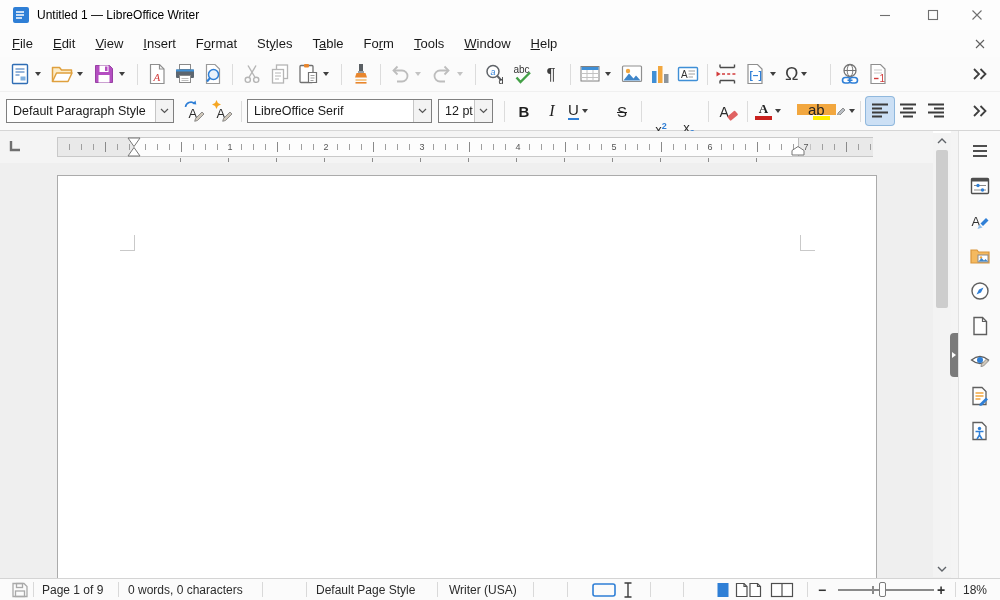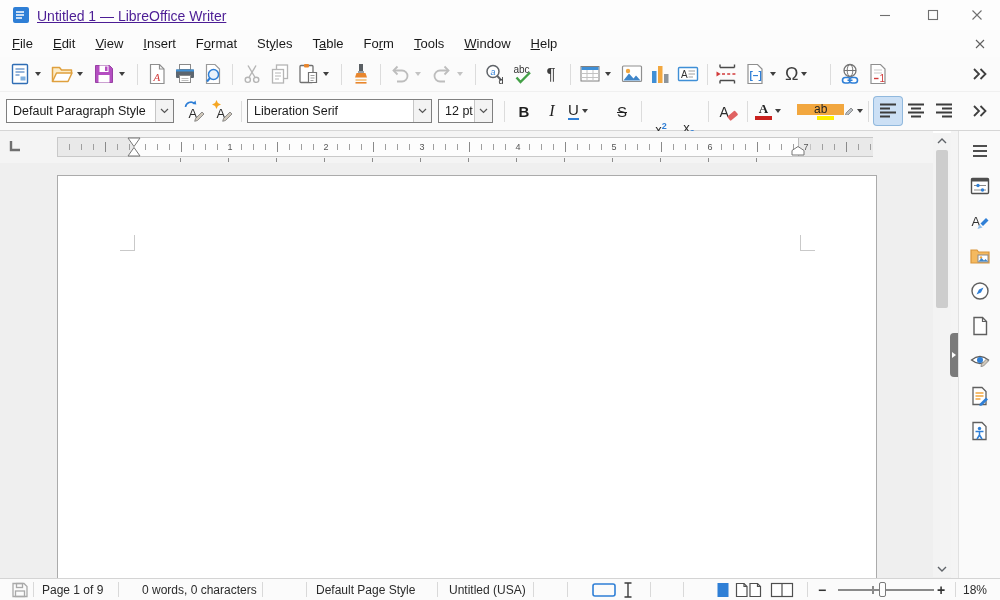--- a/index.html
+++ b/index.html
@@ -3,21 +3,21 @@
 <meta charset="utf-8">
 <style>
   html,body{margin:0;padding:0;background:#ddd;}
   #app{position:relative;width:1000px;height:600px;background:#fff;
        font-family:"Liberation Sans",sans-serif;overflow:hidden;
        box-shadow:inset 0 0 0 1px #a9a9a9;}
   svg{display:block}
   
   .titlebar{position:absolute;left:0;top:0;width:1000px;height:30px;background:#fdfdfd;}
   .titleicon{position:absolute;left:12px;top:6px;}
-  .titletext{position:absolute;left:37px;top:8px;font-size:14px;color:#4c1d95;text-decoration:underline;}
+  .titletext{position:absolute;left:37px;top:8px;font-size:12px;color:#000000;}
   .winbtn{position:absolute;top:0;width:30px;height:30px;display:flex;align-items:center;justify-content:center;}
   
   .menubar{position:absolute;left:0;top:30px;width:1000px;height:27px;background:#fcfcfc;
            display:flex;align-items:center;padding-left:2px;box-sizing:border-box;font-size:13px;color:#1a1a1a;}
   .mitem{padding:3px 8px;margin:8px 2px;border-radius:2px;}
   .mitem u{text-decoration:underline;}
   .menuclose{margin-left:auto;margin-right:10px;width:20px;height:20px;display:flex;align-items:center;justify-content:center;}
   
   .toolbar{position:absolute;left:0;width:1000px;background:#fbfbfb;display:flex;align-items:center;
            padding:0 6px;box-sizing:border-box;}
@@ -35,21 +35,21 @@
   .fgB{font-weight:700;}
   .fgI{font-family:"Liberation Serif",serif;font-style:italic;font-size:16px;}
   .fgU{border-bottom:2px solid #2f7fd6;padding-bottom:1px;}
   .fgS{text-decoration:line-through;}
   .scr{font-size:13px;color:#2a2a2a;line-height:1;margin-top:36px;}
   .scr .s2{font-size:9px;color:#2f7fd6;font-weight:700;}
   .colbtn{display:flex;flex-direction:column;align-items:center;}
   .colA{font-size:13px;line-height:13px;font-weight:600;font-family:"Liberation Serif",serif;color:#222;}
   .colbar{width:17px;height:4px;display:block;margin-top:1px;}
   .hltop{display:flex;align-items:flex-end;height:13px;}
-  .hlab{font-size:12px;line-height:11px;background:#f2a73f;color:#222;padding:0 17px;text-align:right;}
+  .hlab{font-size:15px;line-height:11px;background:#f2a73f;color:#222;padding:0 11px;text-align:right;}
   .active{background:#cce0f5;box-shadow:0 0 0 1px #90b8dd;}
   
   .combo{display:flex;align-items:center;height:24px;border:1px solid #7f7f7f;background:#fff;
          font-size:12.5px;color:#1a1a1a;box-sizing:border-box;flex:0 0 auto;margin-right:6px;}
   .combo .val{flex:1;padding:0 6px;white-space:nowrap;overflow:hidden;}
   .combo .dd{width:18px;height:100%;display:flex;align-items:center;justify-content:center;
              background:#f3f3f3;border-left:1px solid #c6c6c6;box-sizing:border-box;}
   
   .rulerband{position:absolute;left:0;top:131px;width:933px;height:32px;background:#f4f4f4;}
   .tabsel{position:absolute;left:8px;top:8px;}
@@ -359,21 +359,21 @@
     </span>
     <span class="tbtn">
       <svg width="24" height="24" viewBox="0 0 24 24">
         <path d="M6.5 1l1.4 3.1L11 5.5 7.9 6.9 6.5 10 5.1 6.9 2 5.5l3.1-1.4z" fill="#f5a623"></path>
         <text x="6.5" y="19" font-size="13" fill="#2c2c2c">A</text>
         <path d="M13.5 19.5l6.5-6.5 2 2-6.5 6.5-2.8.8z" fill="#cfc7ba" stroke="#777" stroke-width=".8"></path>
       </svg>
     </span>
     <span class="sep"></span>
     <span class="combo" style="width:185px">
-      <span class="val">Liberation Serif</span>
+      <span class="val">LibreOffice Serif</span>
       <span class="dd">
         <svg width="9" height="6" viewBox="0 0 9 6" fill="none" stroke="#555" stroke-width="1.2">
             <path d="M1 1l3.5 3.5L8 1"></path>
           </svg>
       </span>
     </span>
     <span class="combo" style="width:55px">
       <span class="val">12 pt</span>
       <span class="dd">
         <svg width="9" height="6" viewBox="0 0 9 6" fill="none" stroke="#555" stroke-width="1.2">
@@ -579,26 +579,26 @@
     <span class="sb" style="left:10px">
       <svg width="20" height="20" viewBox="0 0 20 20" fill="none" stroke="#a9a9a9" stroke-width="1.3">
         <path d="M3 3.5h11l3 3V16.5H3z"></path>
           <rect x="6.5" y="3.5" width="6" height="4"></rect>
           <rect x="5.5" y="11" width="9" height="5.5"></rect>
       </svg>
     </span>
     <span class="ssep" style="left:33px"></span>
     <span class="sb" style="left:42px">Page 1 of 9</span>
     <span class="ssep" style="left:118px"></span>
-    <span class="sb" style="left:142px">0 words, 0 characters</span>
+    <span class="sb" style="left:128px">0 words, 0 characters</span>
     <span class="ssep" style="left:262px"></span>
     <span class="ssep" style="left:306px"></span>
     <span class="sb" style="left:316px">Default Page Style</span>
     <span class="ssep" style="left:437px"></span>
-    <span class="sb" style="left:449px">Untitled (USA)</span>
+    <span class="sb" style="left:449px">Writer (USA)</span>
     <span class="ssep" style="left:533px"></span>
     <span class="ssep" style="left:567px"></span>
     <span class="sb" style="left:592px">
       <svg width="26" height="16" viewBox="0 0 26 16">
         <rect x="1" y="2" width="22" height="12" rx="2" fill="none" stroke="#2f7fd6" stroke-width="1.6"></rect>
       </svg>
     </span>
     <span class="sb" style="left:622px">
       <svg width="12" height="18" viewBox="0 0 12 18" fill="none" stroke="#3c3c3c" stroke-width="1.4">
         <path d="M2.5 2h7M6 2v14M2.5 16h7"></path>

